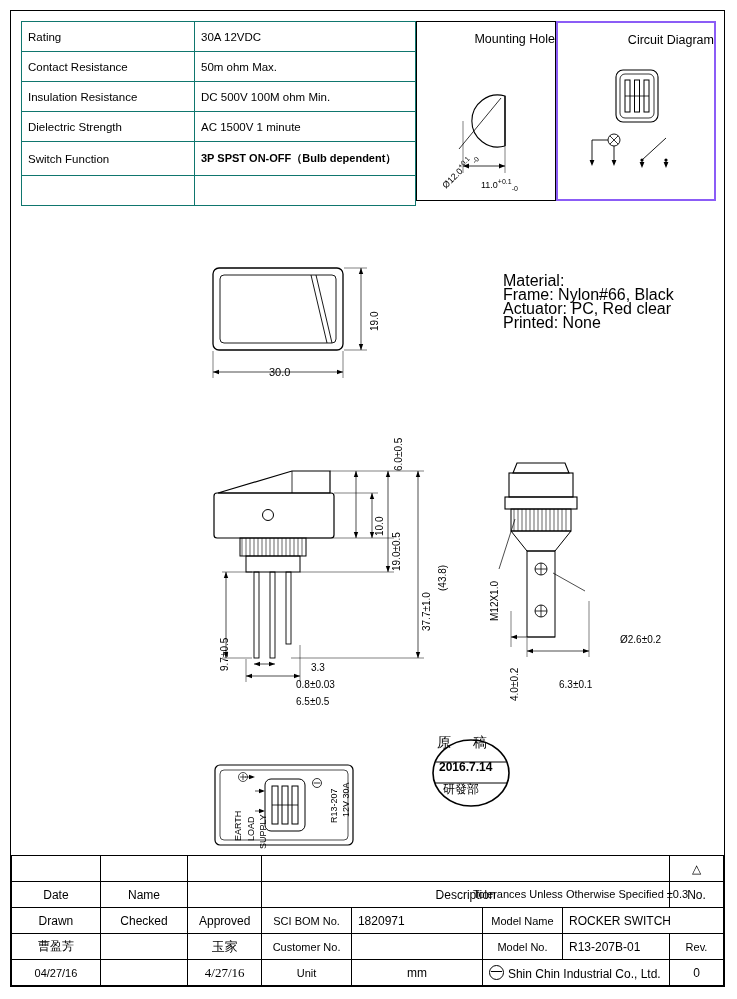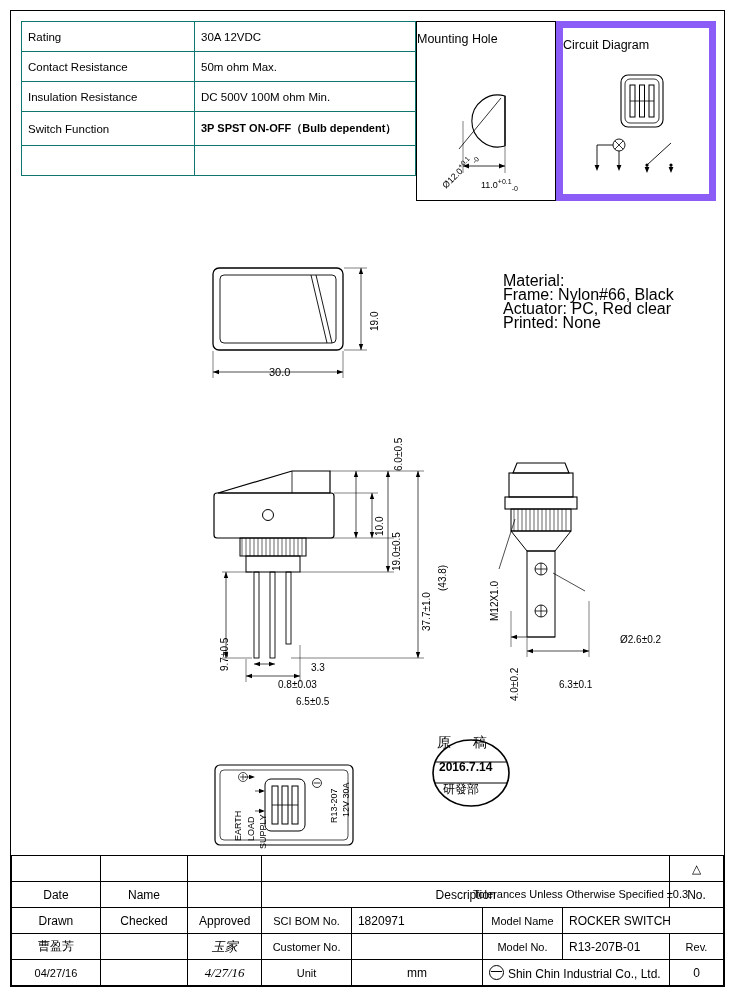--- a/index.html
+++ b/index.html
@@ -51,25 +51,25 @@
     height: 180px;
     border: 1px solid #000;
     box-sizing: border-box;
   }
   .cd-box {
     position: absolute;
     left: 545px;
     top: 10px;
     width: 160px;
     height: 180px;
-    border: 7px solid #8b5cf6;
+    border: 2px solid #8b5cf6;
     box-sizing: border-box;
   }
   .box-title {
-    text-align: left;
+    text-align: right;
     font-size: 12.5px;
     padding-top: 10px;
   }
   
   .lbl {
     position: absolute;
     font-size: 10px;
     white-space: nowrap;
     line-height: 1.15;
   }
@@ -109,21 +109,20 @@
     border: 1px solid #000;
     height: 23px;
     padding: 1px 4px;
     text-align: center;
     vertical-align: middle;
   }
   .title-block td.left { text-align: left; padding-left: 6px; }
   .tb-small { font-size: 11px; }
   .hand {
     font-family: "Liberation Serif", serif;
-    font-style: italic;
     font-size: 13px;
   }
   .cjk { font-family: "DejaVu Sans", sans-serif; font-size: 12px; }
   svg { display: block; }
   .stamp {
     position: absolute;
     left: 415px;
     top: 717px;
   }
 </style>
@@ -138,20 +137,24 @@
       <td class="k">Rating</td>
       <td>30A 12VDC</td>
     </tr>
     <tr>
       <td class="k">Contact Resistance</td>
       <td>50m ohm Max.</td>
     </tr>
     <tr>
       <td class="k">Insulation Resistance</td>
       <td>DC 500V 100M ohm Min.</td>
+    </tr>
+    <tr>
+      <td class="k">Dielectric Strength</td>
+      <td>AC 1500V 1 minute</td>
     </tr>
     <tr class="tall">
       <td class="k">Switch Function</td>
       <td class="spec-bold">3P SPST ON-OFF（Bulb dependent）</td>
     </tr>
     <tr>
       <td class="k"></td>
       <td></td>
     </tr>
   </tbody>
@@ -315,21 +318,21 @@
     <line x1="104" y1="121" x2="198" y2="121" stroke="#000" stroke-width="0.5"></line>
     <line x1="95" y1="207" x2="228" y2="207" stroke="#000" stroke-width="0.5"></line>
   </svg>
   <div class="lbl rot90" style="left:382px; top:460px;">6.0±0.5</div>
   <div class="lbl rot90" style="left:363px; top:525px;">10.0</div>
   <div class="lbl rot90" style="left:380px; top:560px;">19.0±0.5</div>
   <div class="lbl rot90" style="left:410px; top:620px;">37.7±1.0</div>
   <div class="lbl rot90" style="left:426px; top:580px;">(43.8)</div>
   <div class="lbl rot90" style="left:208px; top:660px;">9.7±0.5</div>
   <div class="lbl" style="left:300px; top:651px;">3.3</div>
-  <div class="lbl" style="left:267px; top:668px;text-align:center;">0.8±0.03</div>
+  <div class="lbl" style="left:285px; top:668px;text-align:center;">0.8±0.03</div>
   <div class="lbl" style="left:285px; top:685px;">6.5±0.5</div>
 
   <svg width="200" height="230" viewBox="0 0 200 230" style="position:absolute;left:470px;top:440px;">
 
     <path d="M 32 22 L 36 12 L 84 12 L 88 22 Z" fill="none" stroke="#000" stroke-width="1.1"></path>
     <rect x="28" y="22" width="64" height="24" fill="none" stroke="#000" stroke-width="1.1"></rect>
     <rect x="24" y="46" width="72" height="12" fill="none" stroke="#000" stroke-width="1.1"></rect>
 
     <rect x="30" y="58" width="60" height="22" fill="none" stroke="#000" stroke-width="1"></rect>
     <g stroke="#000" stroke-width="0.6">

